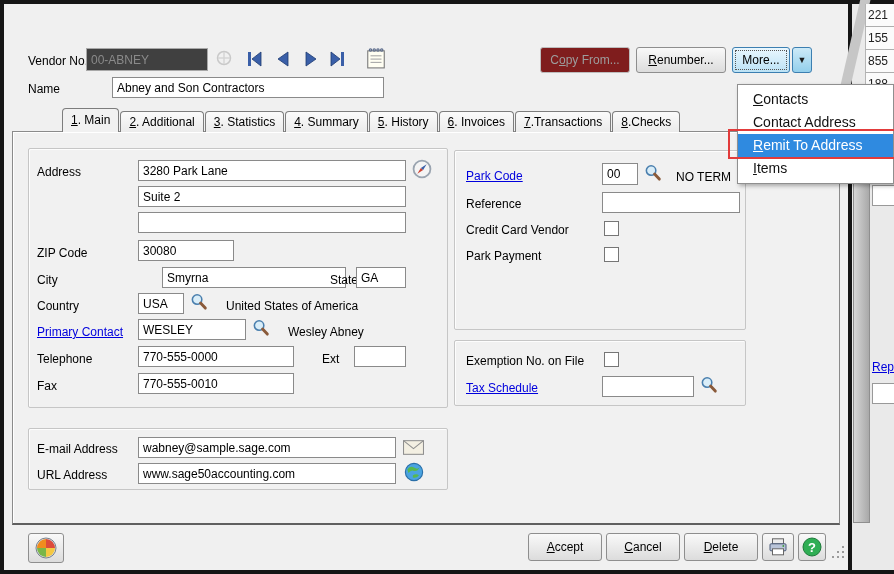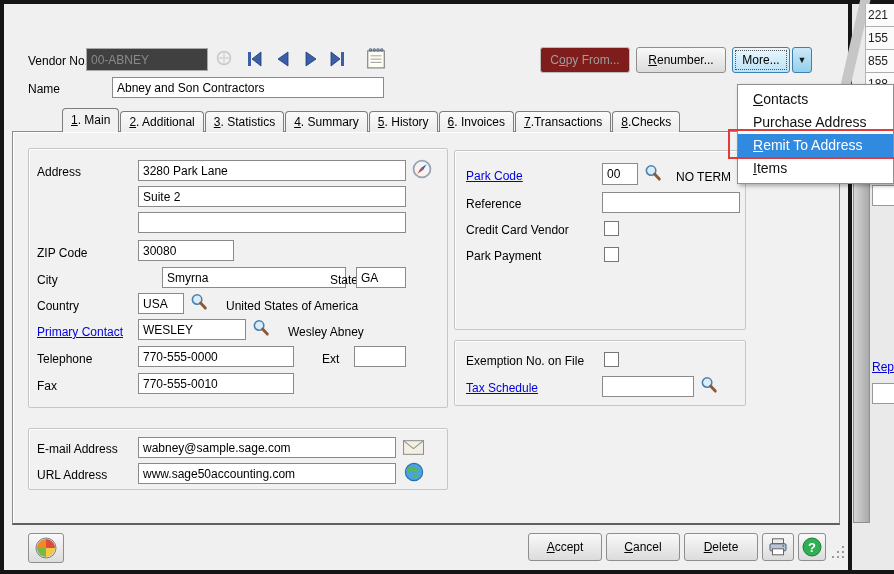--- a/index.html
+++ b/index.html
@@ -276,19 +276,19 @@
             <circle cx="10" cy="10" r="9" fill="#2fae54" stroke="#1d7a3a"></circle>
             <text x="10" y="14.5" font-size="13" font-weight="bold" fill="#ffffff" text-anchor="middle" font-family="sans-serif">?</text>
           </svg>
       </button>
       <div class="grip"></div>
     </div>
   </div>
 
   <div class="menu">
     <div class="menu-item"><u>C</u>ontacts</div>
-    <div class="menu-item">Purchase Address</div>
+    <div class="menu-item">Contact Address</div>
     <div class="menu-item selected"><u>R</u>emit To Address</div>
     <div class="menu-item"><u>I</u>tems</div>
   </div>
   <div class="annotation"></div>
 
 </div>
 
 </body></html>

